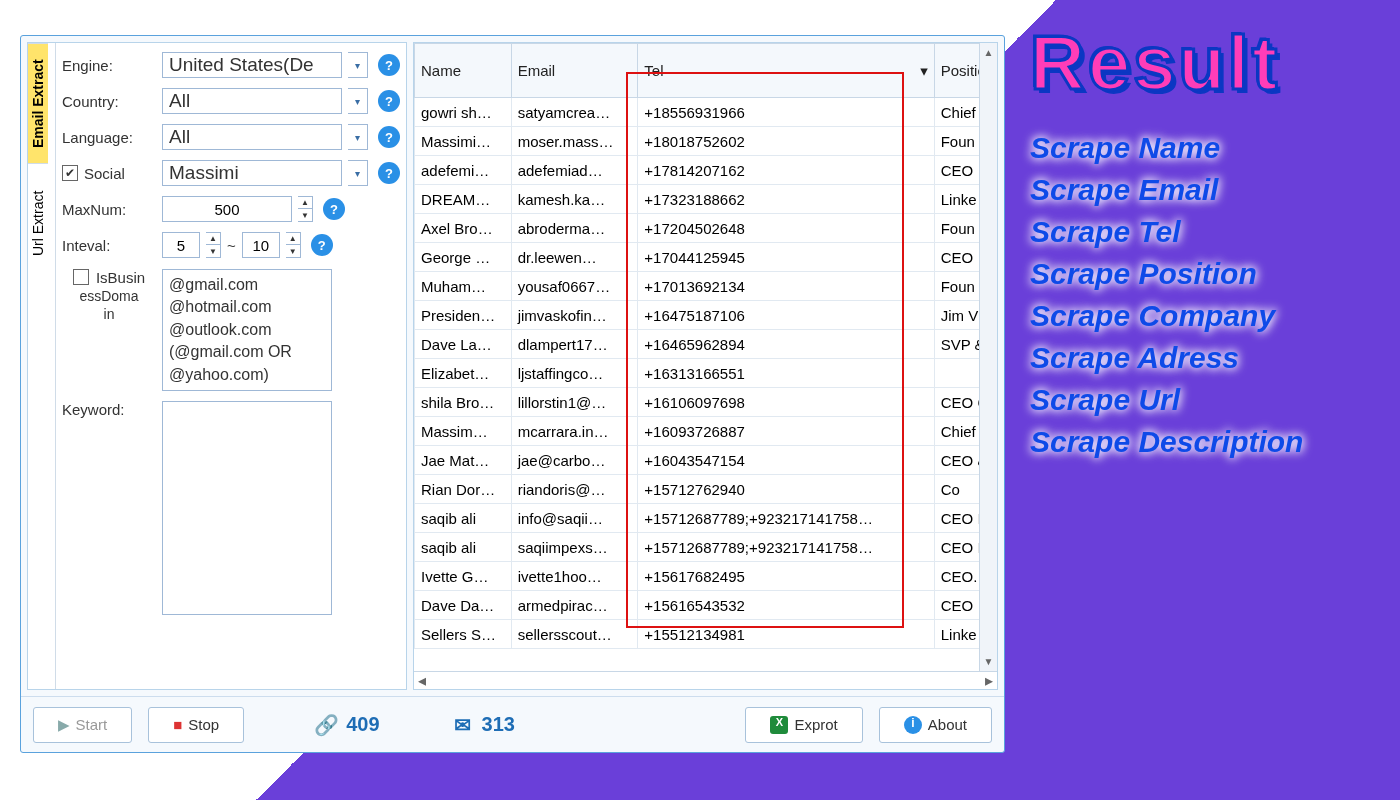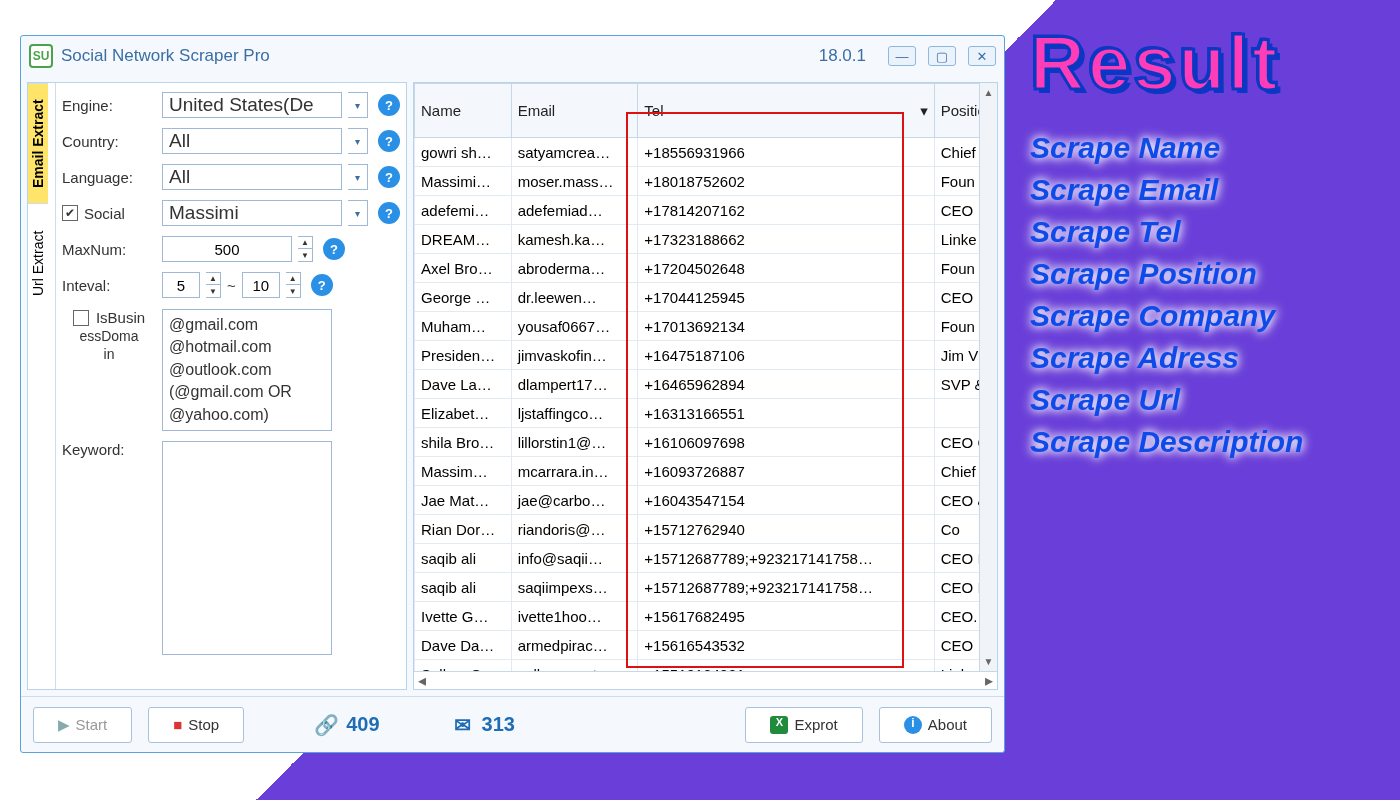--- a/index.html
+++ b/index.html
@@ -165,29 +165,20 @@
       <div class="feat">Scrape Position</div>
       <div class="feat">Scrape Company</div>
       <div class="feat">Scrape Adress</div>
       <div class="feat">Scrape Url</div>
       <div class="feat">Scrape Description</div>
     </div>
 </div>
 
 <div class="win">
 
-  <div class="titlebar">
-    <div class="appicon">SU</div>
-    <span>Social Network Scraper Pro</span>
-    <span class="spacer"></span>
-    <span style="margin-right:10px;">18.0.1</span>
-    <span class="winbtn">—</span>
-    <span class="winbtn">▢</span>
-    <span class="winbtn">✕</span>
-  </div>
 
   <div class="body">
 
     <div class="leftpanel">
       <div class="sidetabs">
         <div class="vtab active">Email Extract</div>
         <div class="vtab">Url Extract</div>
       </div>
       <div class="form">
         <div class="row">
@@ -234,21 +225,21 @@
           <span>~</span>
           <input class="num" style="width: 38px;" value="10">
           <div class="spin">
               <div>▲</div>
               <div>▼</div>
             </div>
           <div class="help">?</div>
         </div>
         <div class="row" style="align-items:flex-start; height:auto; padding-top:6px;">
           <div style="width:94px; display:flex; flex-direction:column; align-items:center; gap:2px;">
-            <div style="display:flex; gap:7px; align-items:flex-end;">
+            <div style="display:flex; gap:7px; align-items:flex-start;">
               <span class="chk"></span>
               <span>IsBusin</span>
             </div>
             <span style="font-size:14px;">essDoma</span>
             <span style="font-size:14px;">in</span>
           </div>
           <div class="tbox" style="white-space:pre-line;">@gmail.com
 @hotmail.com
 @outlook.com
 (@gmail.com OR @yahoo.com)</div>

